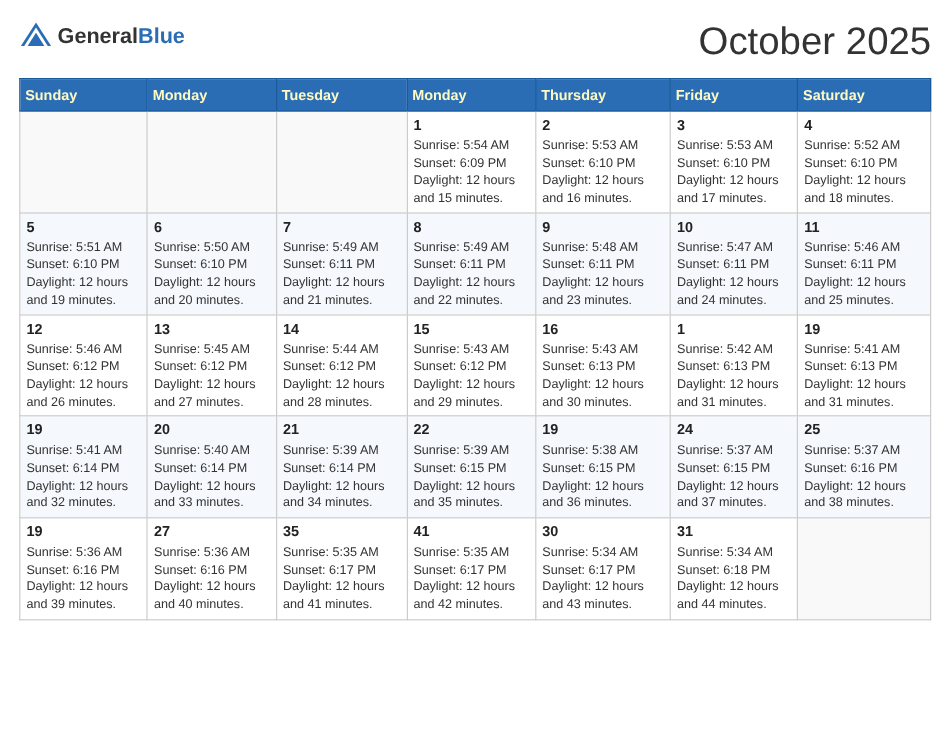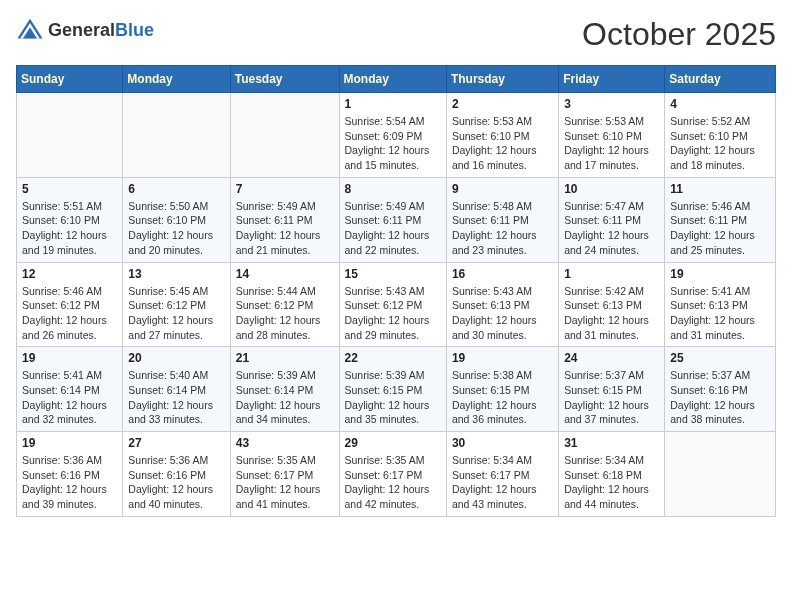--- a/index.html
+++ b/index.html
@@ -235,25 +235,25 @@
       <tr class="row-odd">
         <td>
           <div class="day-number">19</div>
           <div class="day-info">Sunrise: 5:36 AM<br>Sunset: 6:16 PM<br>Daylight: 12 hours and 39 minutes.</div>
         </td>
         <td>
           <div class="day-number">27</div>
           <div class="day-info">Sunrise: 5:36 AM<br>Sunset: 6:16 PM<br>Daylight: 12 hours and 40 minutes.</div>
         </td>
         <td>
-          <div class="day-number">43</div>
+          <div class="day-number">35</div>
           <div class="day-info">Sunrise: 5:35 AM<br>Sunset: 6:17 PM<br>Daylight: 12 hours and 41 minutes.</div>
         </td>
         <td>
-          <div class="day-number">29</div>
+          <div class="day-number">41</div>
           <div class="day-info">Sunrise: 5:35 AM<br>Sunset: 6:17 PM<br>Daylight: 12 hours and 42 minutes.</div>
         </td>
         <td>
           <div class="day-number">30</div>
           <div class="day-info">Sunrise: 5:34 AM<br>Sunset: 6:17 PM<br>Daylight: 12 hours and 43 minutes.</div>
         </td>
         <td>
           <div class="day-number">31</div>
           <div class="day-info">Sunrise: 5:34 AM<br>Sunset: 6:18 PM<br>Daylight: 12 hours and 44 minutes.</div>
         </td>

